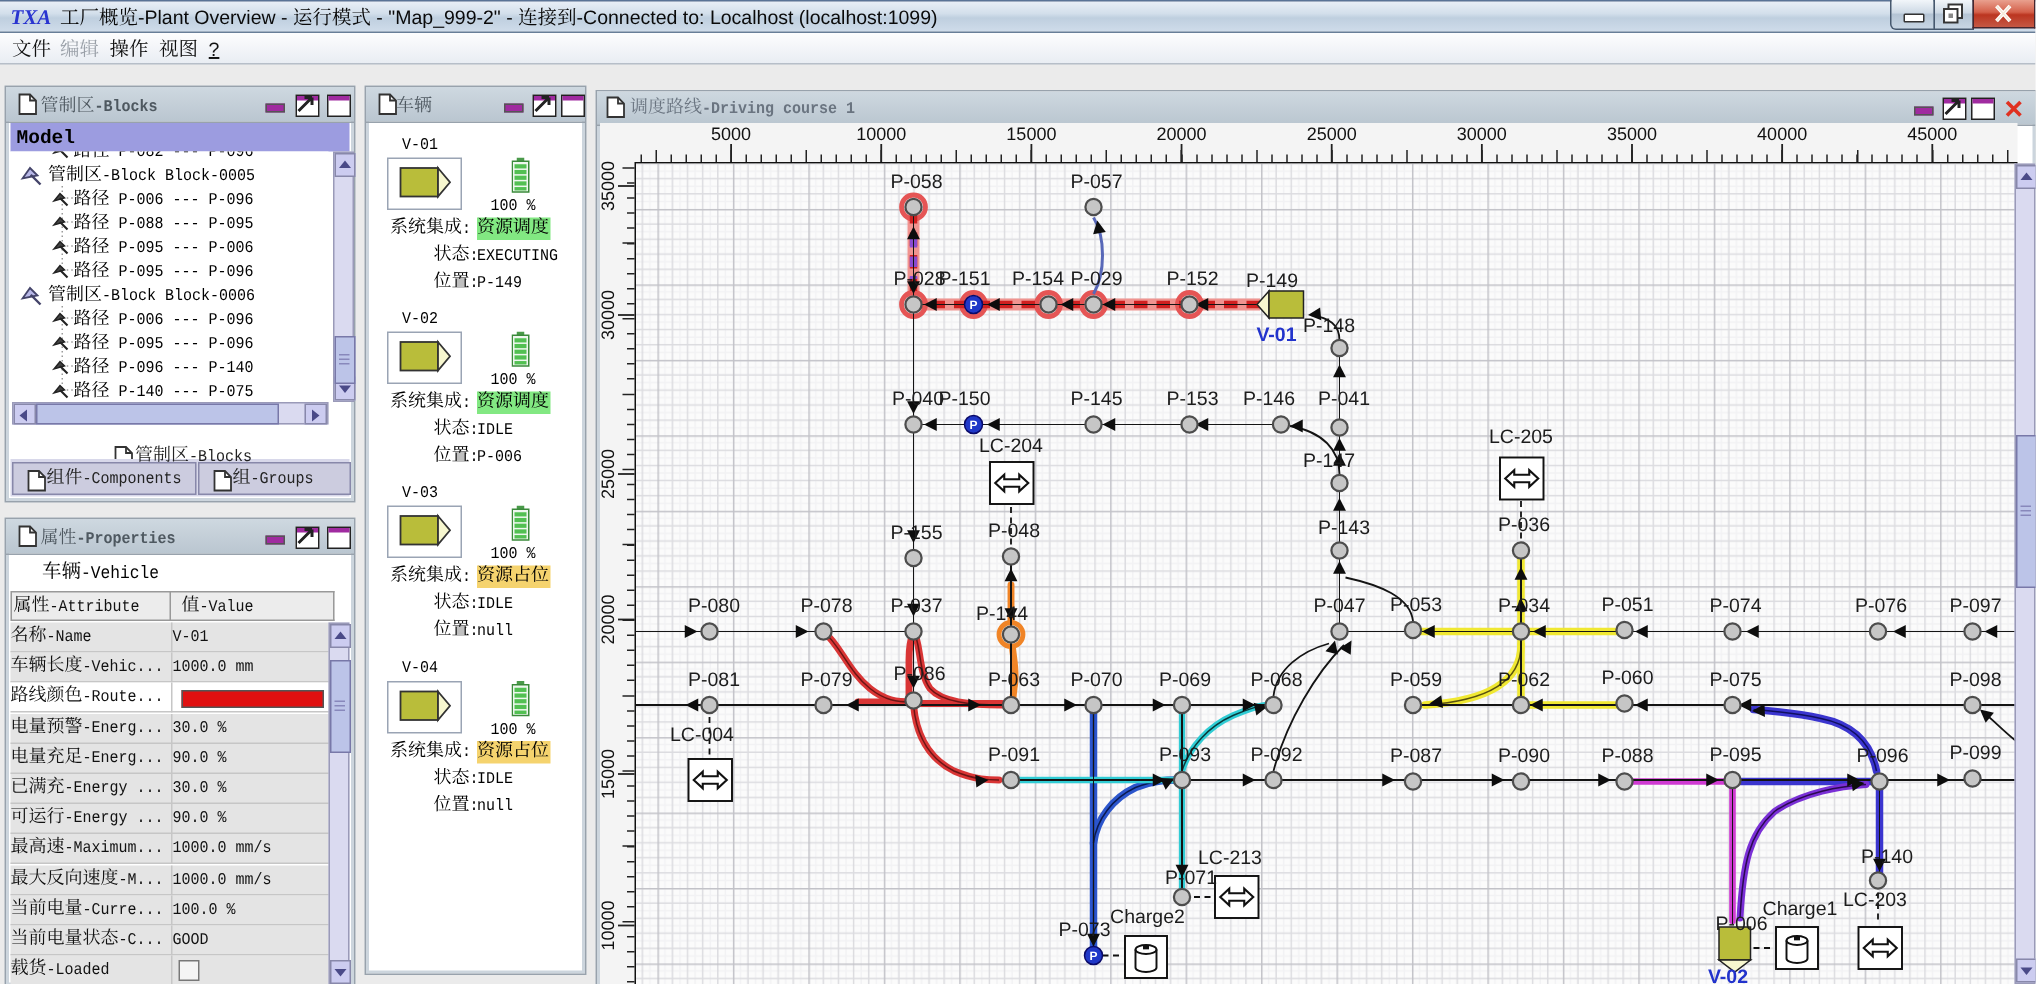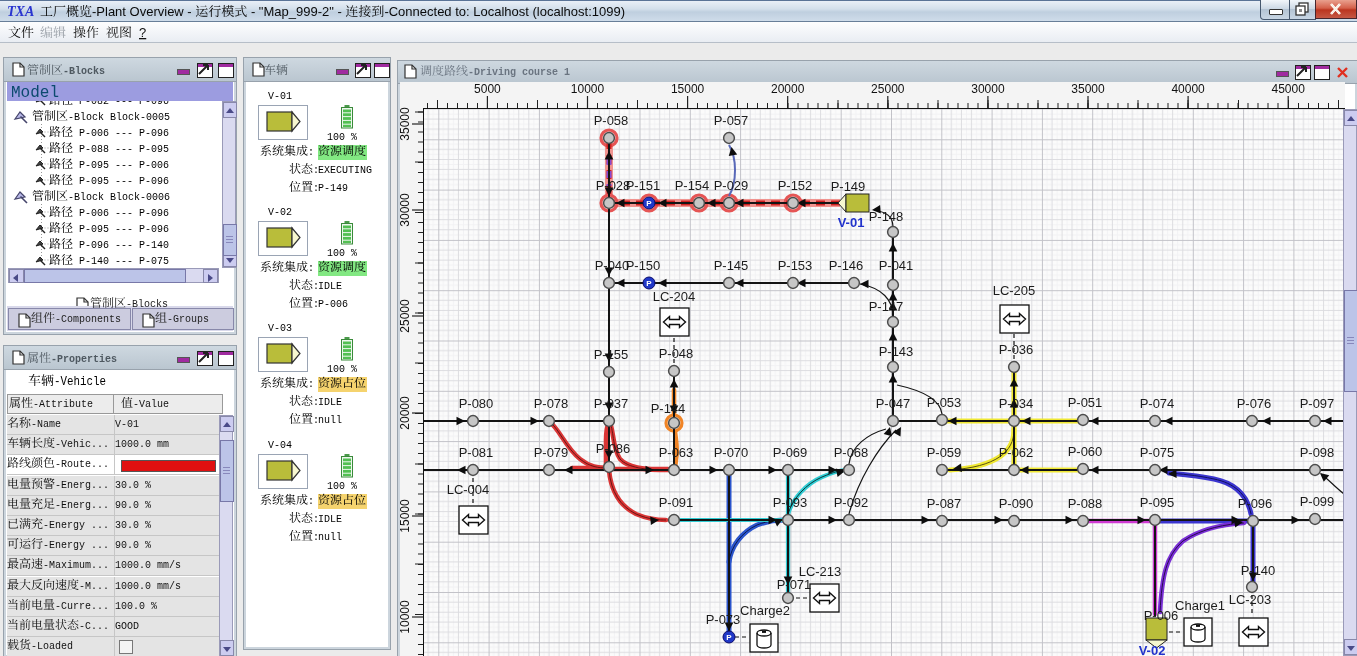--- a/index.html
+++ b/index.html
@@ -28,21 +28,21 @@
     <div style="position:absolute;left:193px;top:5px;width:14px;height:13px;border:1px solid #222;background:#fff;">
       <div style="position:absolute;left:0;top:0;width:14px;height:3px;background:#a02ba0;"></div>
       <svg width="16" height="15" style="position:absolute;left:-2px;top:-2px;">
         <path d="M3,12 L12,3 M12,3 h-5 M12,3 v5" stroke="#222" stroke-width="2" fill="none"></path>
       </svg>
     </div>
     <div style="position:absolute;left:214px;top:5px;width:14px;height:13px;border:1px solid #222;background:#fff;">
       <div style="position:absolute;left:0;top:0;width:14px;height:3px;background:#a02ba0;"></div>
     </div>
     <div style="position:absolute;left:3px;top:24px;width:226px;height:19px;background:#9c9ce0;">
-      <span style="position:absolute;left:4px;top:2px;font-family:Liberation Mono,monospace;font-weight:normal;font-size:16px;color:#0c4a6e;">Model</span>
+      <span style="position:absolute;left:4px;top:2px;font-family:Liberation Mono,monospace;font-weight:bold;font-size:13px;color:#000000;">Model</span>
     </div>
     <div style="position:absolute;left:3px;top:43px;width:212px;height:167px;background:#fff;overflow:hidden;" id="tree">
       <svg width="212" height="167" style="position:absolute;left:0;top:0;">
         <path d="M34.5,23 V79" stroke="#9a9a9a" stroke-width="1" stroke-dasharray="1 2" fill="none"></path>
         <path d="M34.5,31 H42" stroke="#9a9a9a" stroke-width="1" stroke-dasharray="1 2" fill="none"></path>
         <path d="M34.5,47 H42" stroke="#9a9a9a" stroke-width="1" stroke-dasharray="1 2" fill="none"></path>
         <path d="M34.5,63 H42" stroke="#9a9a9a" stroke-width="1" stroke-dasharray="1 2" fill="none"></path>
         <path d="M34.5,79 H42" stroke="#9a9a9a" stroke-width="1" stroke-dasharray="1 2" fill="none"></path>
         <path d="M34.5,103 V159" stroke="#9a9a9a" stroke-width="1" stroke-dasharray="1 2" fill="none"></path>
         <path d="M34.5,111 H42" stroke="#9a9a9a" stroke-width="1" stroke-dasharray="1 2" fill="none"></path>

